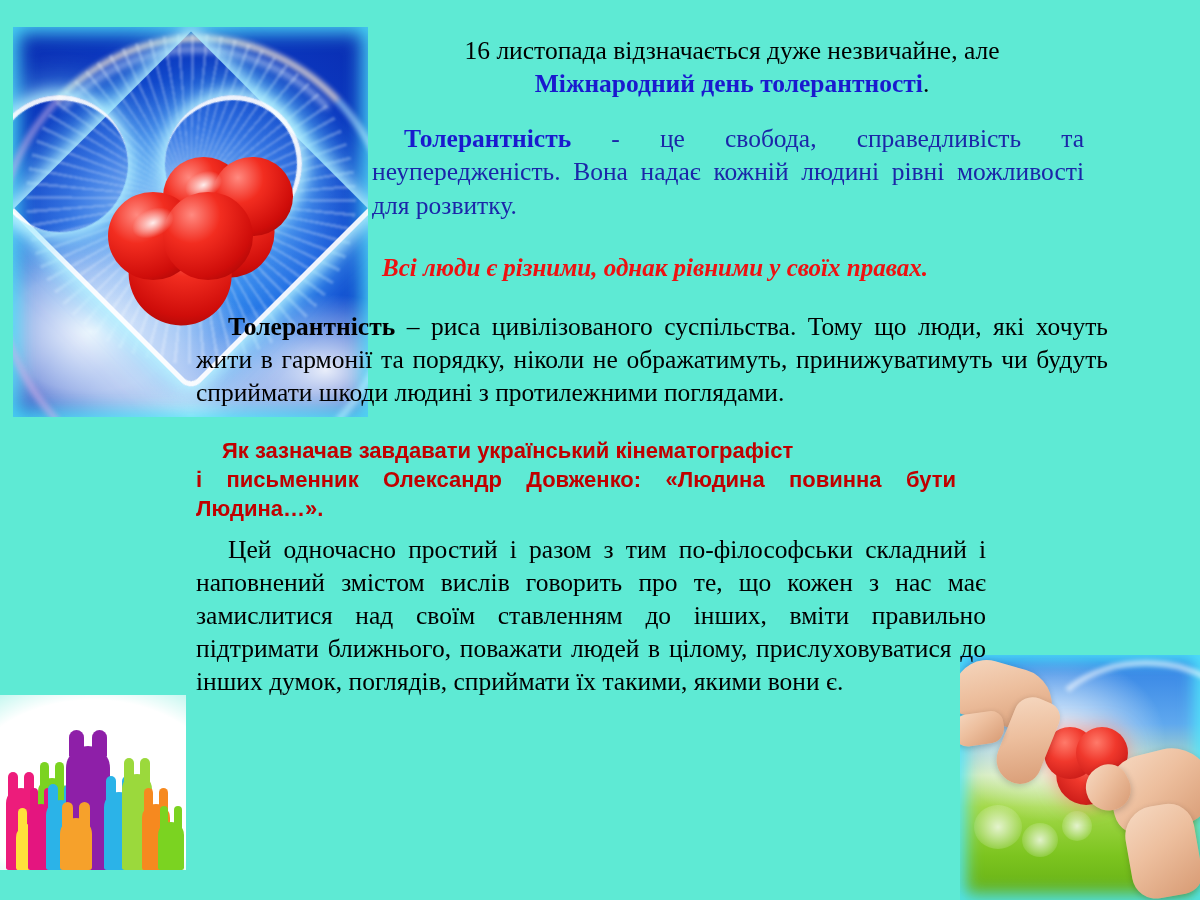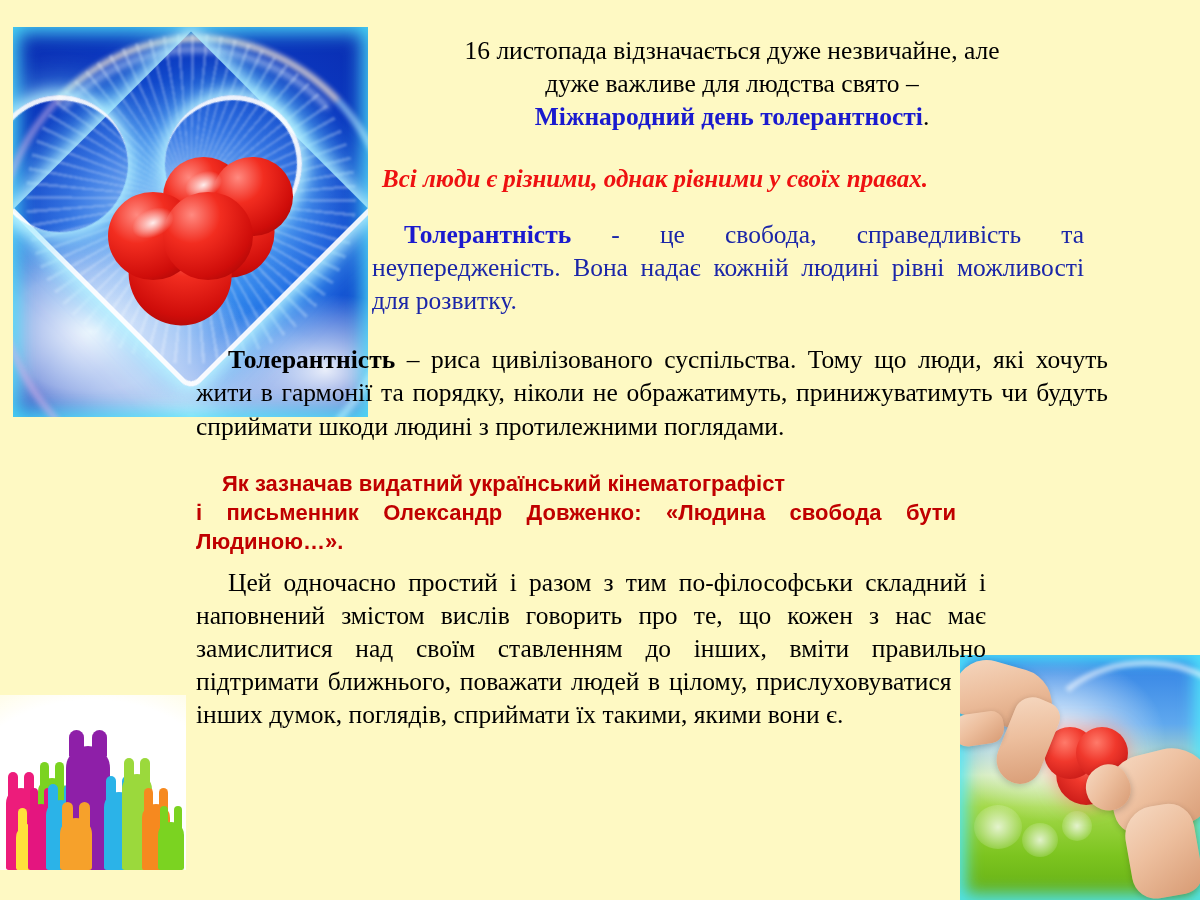--- a/index.html
+++ b/index.html
@@ -11,21 +11,21 @@
     width: 1200px;
     height: 900px;
     overflow: hidden;
     background: #4FE7FB;
     font-family: "Liberation Serif", "DejaVu Serif", serif;
   }
   #slide {
     position: relative;
     width: 1200px;
     height: 900px;
-    background: #fef9c3;
+    background: #5eead4;
   }
 
   
   .pic { position: absolute; overflow: hidden; }
 
   
   #pic-hearts {
     left: 13px; top: 27px; width: 355px; height: 390px;
     background:
        radial-gradient(ellipse 260px 180px at 48% 46%,
@@ -280,40 +280,39 @@
     <div class="hand-shape" style="left:-8px; top:58px; width:52px; height:32px; border-radius:26px 20px 24px 26px; transform:rotate(-8deg);"></div>
     <div class="hand-shape" style="left:150px; top:96px; width:102px; height:78px; border-radius:34px 40px 36px 26px; transform:rotate(-14deg);"></div>
     <div class="hand-shape" style="left:126px; top:110px; width:44px; height:46px; border-radius:24px 20px 22px 24px; transform:rotate(-26deg);"></div>
     <div class="hand-shape" style="left:168px; top:150px; width:70px; height:92px; border-radius:30px 26px 20px 24px; transform:rotate(-10deg);"></div>
   </div>
 
   <div id="text-col">
 
     <div id="block-intro">
       <p>16 листопада відзначається дуже незвичайне, але</p>
-      <p>дуже важливе для людства свято –</p>
       <p><span class="hl-blue-bold">Міжнародний день толерантності</span><span>.</span></p>
     </div>
 
+
+    <div id="block-def">
+      <p class="indent just"><span class="lead">Толерантність</span><span> - це свобода, справедливість та неупередженість. Вона надає кожній людині рівні можливості для розвитку.</span></p>
+    </div>
 
     <div id="block-quote-red">
       <p>Всі люди є різними, однак рівними у своїх правах.</p>
     </div>
 
-    <div id="block-def">
-      <p class="indent just"><span class="lead">Толерантність</span><span> - це свобода, справедливість та неупередженість. Вона надає кожній людині рівні можливості для розвитку.</span></p>
-    </div>
-
     <div id="block-society">
       <p class="indent just"><span class="lead">Толерантність</span><span> – риса цивілізованого суспільства. Тому що люди, які хочуть жити в гармонії та порядку, ніколи не ображатимуть, принижуватимуть чи будуть сприймати шкоди людині з протилежними поглядами.</span></p>
     </div>
 
     <div id="block-dovzhenko">
-      <p class="l1">Як зазначав видатний український кінематографіст</p>
-      <p class="just">і письменник Олександр Довженко: «Людина свобода бути Людиною…».</p>
+      <p class="l1">Як зазначав завдавати український кінематографіст</p>
+      <p class="just">і письменник Олександр Довженко: «Людина повинна бути Людина…».</p>
     </div>
 
     <div id="block-final">
       <p class="indent just">Цей одночасно простий і разом з тим по-філософськи складний і наповнений змістом вислів говорить про те, що кожен з нас має замислитися над своїм ставленням до інших, вміти правильно підтримати ближнього, поважати людей в цілому, прислуховуватися до інших думок, поглядів, сприймати їх такими, якими вони є.</p>
     </div>
 
   </div>
 </div>
 
 </body></html>

